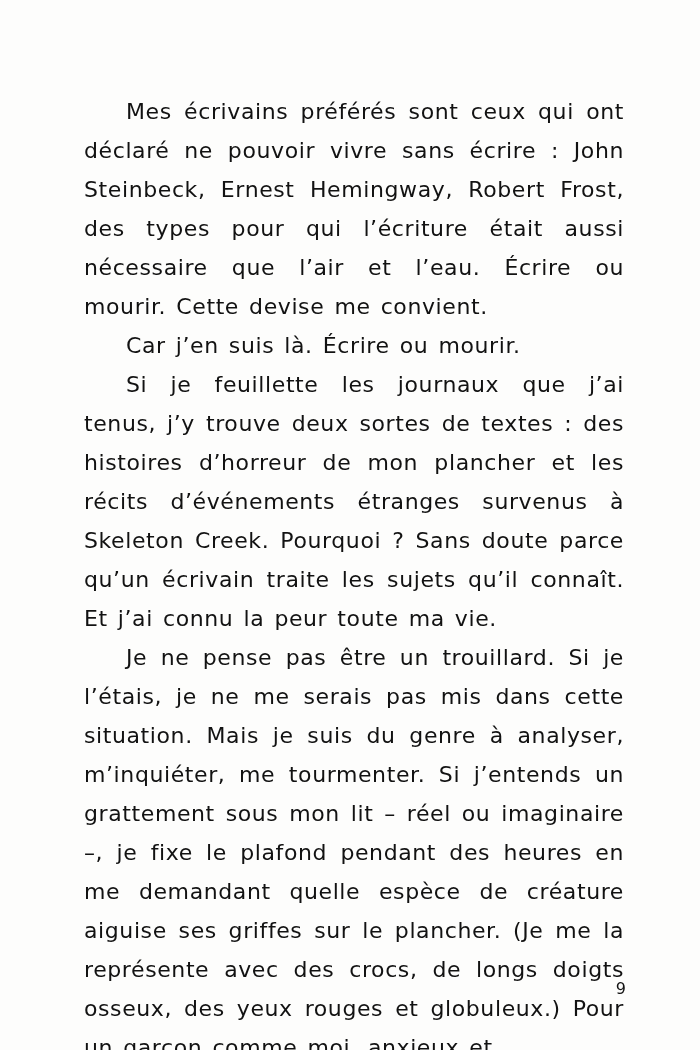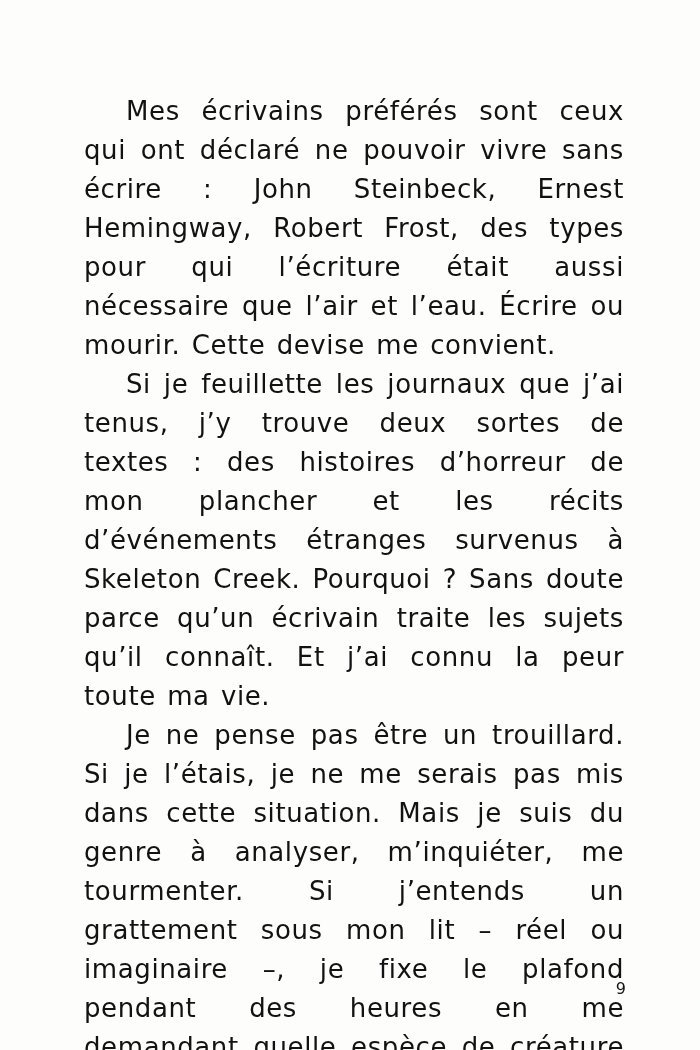--- a/index.html
+++ b/index.html
@@ -24,21 +24,21 @@
     overflow: hidden;
   }
   .text-block {
     position: absolute;
     left: 84px;
     top: 92px;
     width: 540px;
   }
   .para {
     margin: 0;
-    font-size: 26px;
+    font-size: 22px;
     line-height: 39px;
     letter-spacing: 0.6px;
     word-spacing: 2.5px;
     text-align: justify;
     text-justify: inter-word;
     color: #121212;
     font-family: "DejaVu Sans", sans-serif;
     font-weight: 400;
   }
   .para.indent {
@@ -56,17 +56,18 @@
   .hand {
     font-stretch: normal;
   }
 </style>
 </head>
 <body>
 
 <div class="page">
   <div class="text-block">
     <p class="para indent hand">Mes écrivains préférés sont ceux qui ont déclaré ne pouvoir vivre sans écrire : John Steinbeck, Ernest Hemingway, Robert Frost, des types pour qui l’écriture était aussi nécessaire que l’air et l’eau. Écrire ou mourir. Cette devise me convient.</p>
+    <p class="para indent hand">Car j’en suis là. Écrire ou mourir.</p>
     <p class="para indent hand">Si je feuillette les journaux que j’ai tenus, j’y trouve deux sortes de textes : des histoires d’horreur de mon plancher et les récits d’événements étranges survenus à Skeleton Creek. Pourquoi ? Sans doute parce qu’un écrivain traite les sujets qu’il connaît. Et j’ai connu la peur toute ma vie.</p>
     <p class="para indent hand">Je ne pense pas être un trouillard. Si je l’étais, je ne me serais pas mis dans cette situation. Mais je suis du genre à analyser, m’inquiéter, me tourmenter. Si j’entends un grattement sous mon lit – réel ou imaginaire –, je fixe le plafond pendant des heures en me demandant quelle espèce de créature aiguise ses griffes sur le plancher. (Je me la représente avec des crocs, de longs doigts osseux, des yeux rouges et globuleux.) Pour un garçon comme moi, anxieux et</p>
   </div>
   <div class="page-number">9</div>
 </div>
 
 </body></html>

